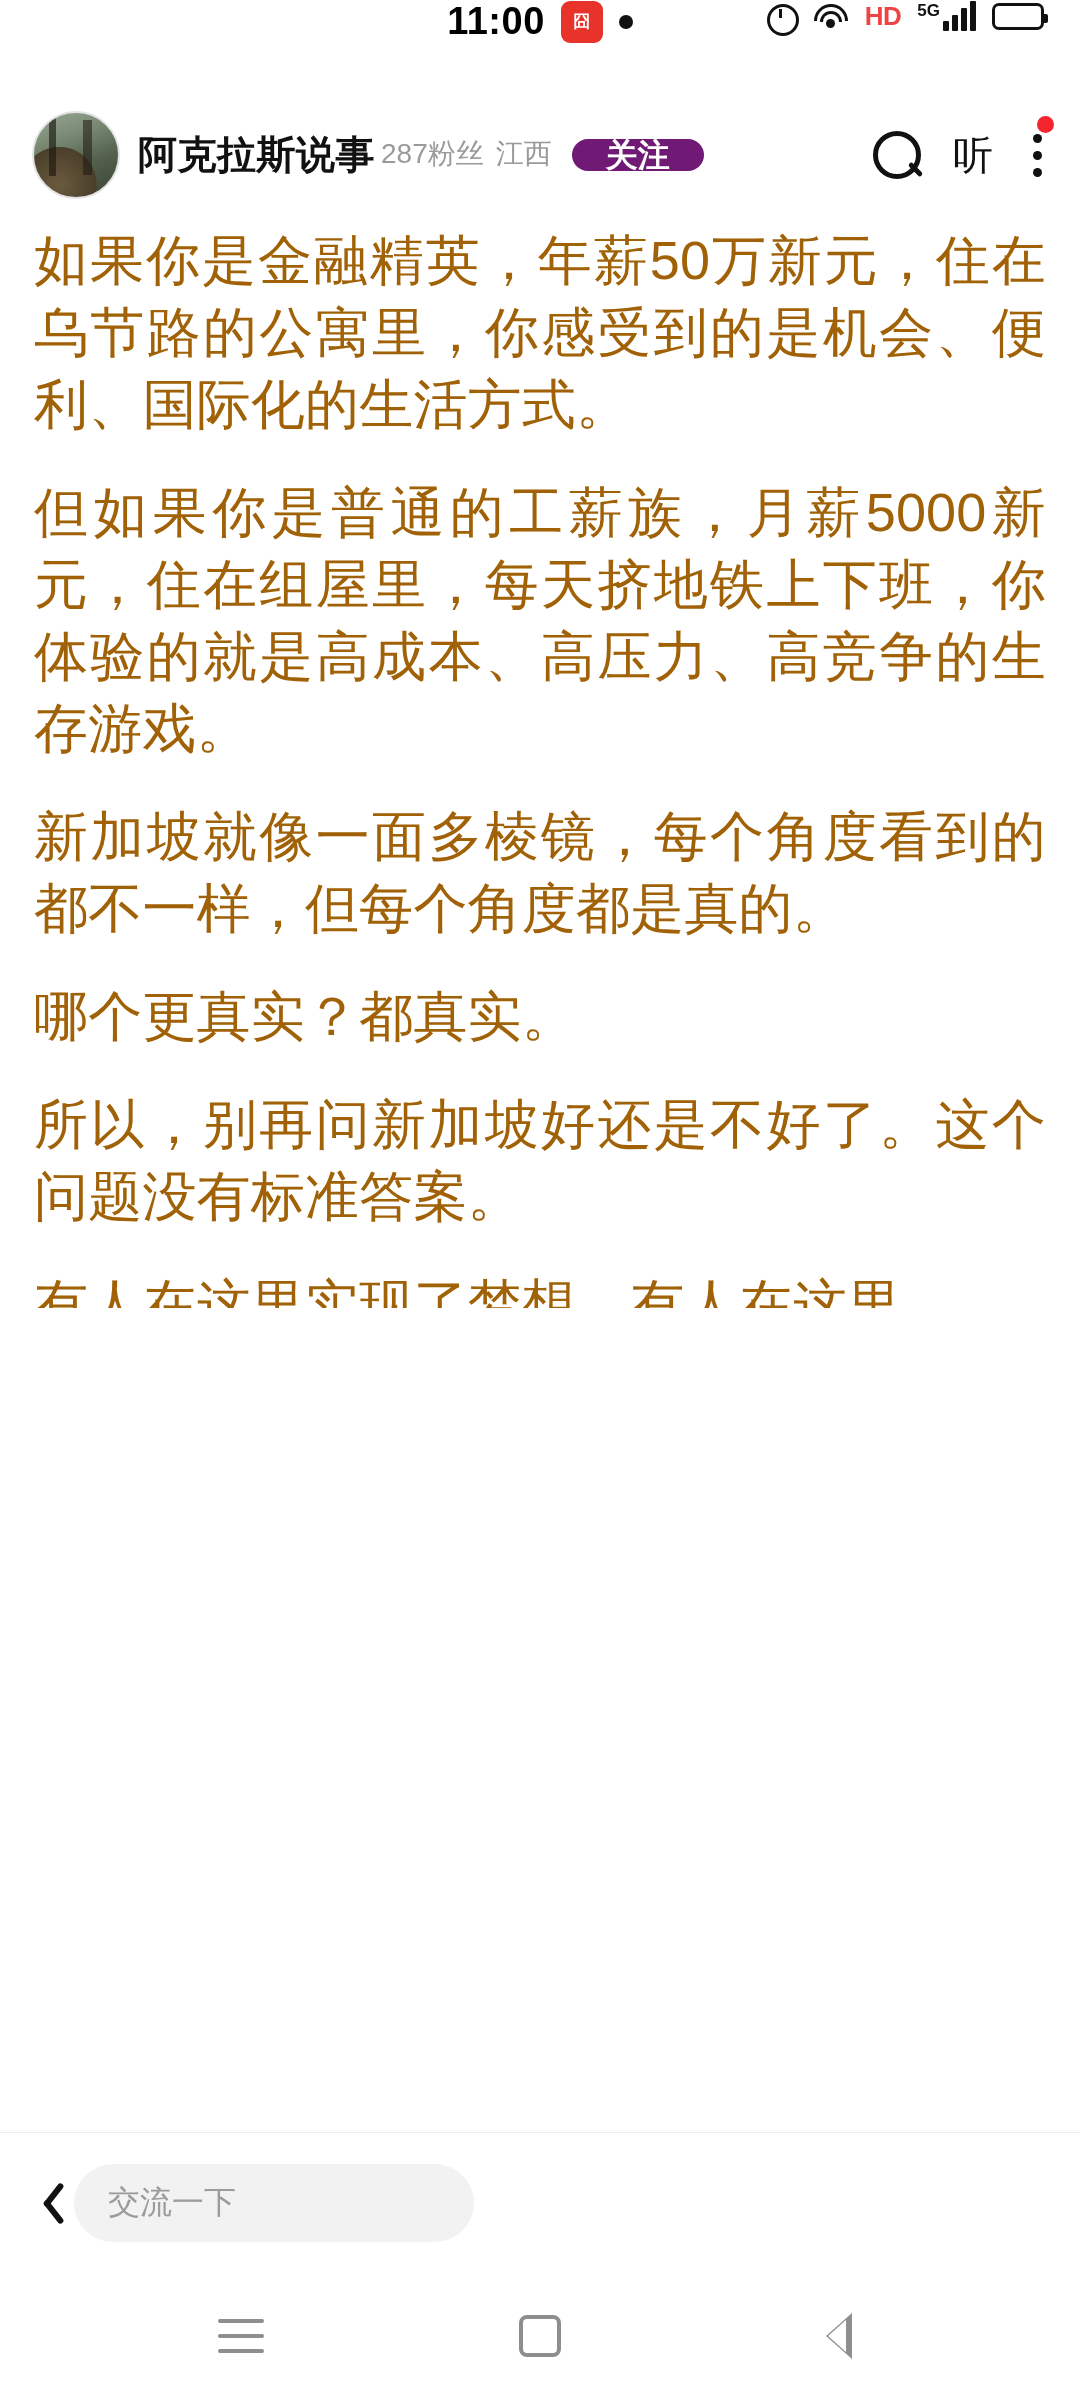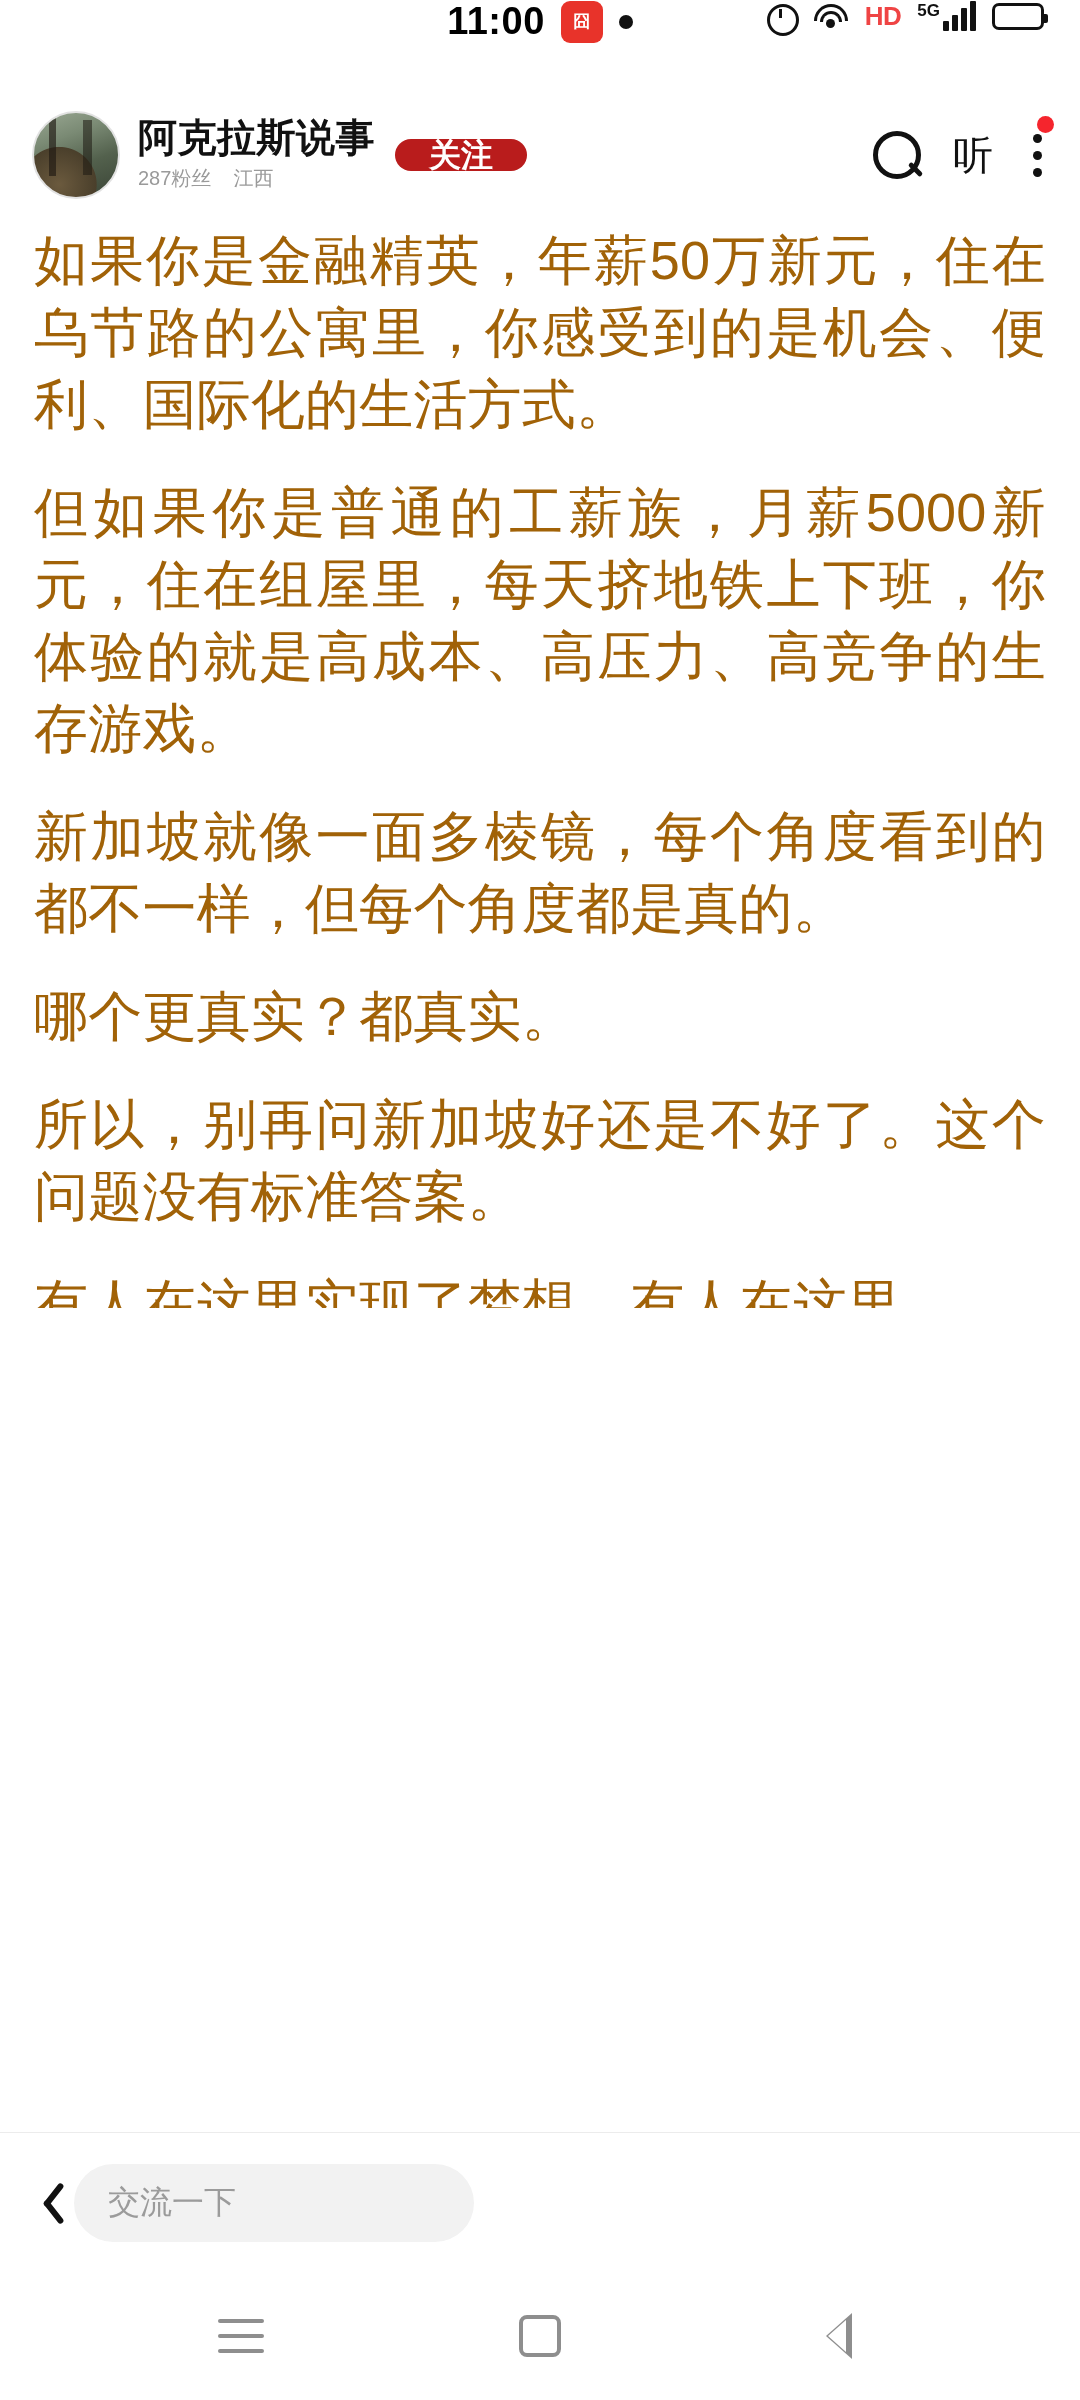--- a/index.html
+++ b/index.html
@@ -133,41 +133,41 @@
   }
   .avatar:after {
     content: "";
     position: absolute; left: 58%; top: 8%;
     width: 9px; height: 66%;
     background: rgba(30,25,18,.55);
   }
   .author-block {
     margin-left: 18px;
     display: flex;
-    flex-direction: column;
+    flex-direction: row;
     justify-content: center;
     gap: 6px;
   }
   .author-name {
     font-size: 39px;
     font-weight: 700;
     color: #111;
     line-height: 1.05;
     letter-spacing: 0.5px;
   }
   .author-meta {
-    font-size: 20px;
+    font-size: 28px;
     color: #9a9a9a;
     display: flex;
-    gap: 22px;
+    gap: 12px;
   }
   .follow-btn {
     margin-left: 20px;
     flex: 0 0 auto;
-    background: #b91c1c;
+    background: #701a75;
     color: #fff;
     font-size: 32px;
     font-weight: 600;
     border-radius: 40px;
     padding: 0 34px;
     line-height: 1;
     border: none;
   }
   .header-actions {
     margin-left: auto;

